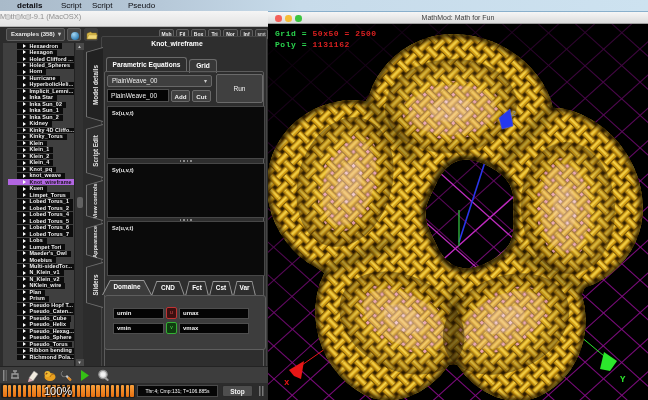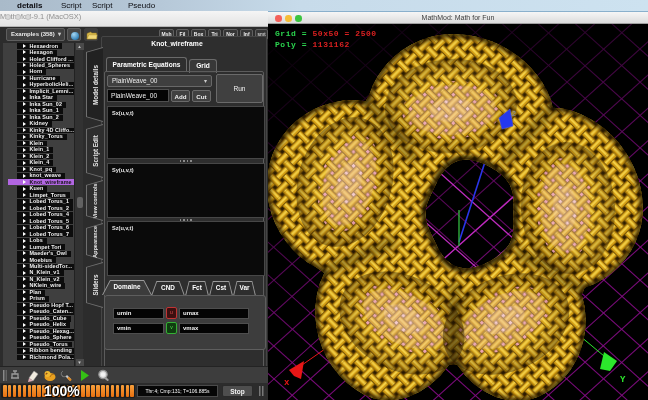--- a/index.html
+++ b/index.html
@@ -48,21 +48,21 @@
 
 .btab{position:absolute;height:15px;color:#fff;font-weight:bold;font-size:6.4px;text-align:center;background:#9a9a9a;clip-path:polygon(16% 0,84% 0,100% 100%,0 100%)}
 .btab i{position:absolute;left:1px;right:1px;top:1px;bottom:0;background:#2e2e2e;clip-path:polygon(15.5% 0,84.5% 0,100% 100%,0 100%)}
 .btab span{position:relative;z-index:2}
 .btab.act i{background:#3c3c3c}
 
 #btool{left:0;top:355px;width:270px;height:17px;background:#3d3d3d;border-top:1px solid #232323}
 #prow{left:0;top:372px;width:270px;height:17px;background:#2c2c2c}
 #pbar{position:absolute;left:1px;top:1px;width:134px;height:14px;background:#1d1d1d;border-radius:2px;overflow:hidden}
 #pbar .seg{position:absolute;top:1px;width:3.6px;height:12px;background:linear-gradient(#f7a03c,#e87010);border-radius:1px}
-#pct{position:absolute;left:44px;top:0px;width:54px;color:#fff;font-size:14px;font-weight:bold;text-shadow:0 0 2px #000,1px 1px 1px #000,-1px -1px 1px #000;line-height:16px}
+#pct{position:absolute;left:44px;top:0px;width:54px;color:#fff;font-size:11px;font-weight:normal;text-shadow:0 0 2px #000,1px 1px 1px #000,-1px -1px 1px #000;line-height:16px}
 #thr{position:absolute;left:137px;top:2px;width:81px;height:12px;background:#060606;border:1px solid #4a4a4a;color:#fafafa;font-size:5px;line-height:10px;text-align:center}
 #stopb{position:absolute;left:222px;top:2px;width:31px;height:12px;background:#4e4e4e;border:1px solid #2a2a2a;border-radius:2px;color:#f2f2f2;font-size:6.5px;font-weight:bold;text-align:center;line-height:11px}
 
 #rwin{left:268px;top:11px;width:380px;height:389px;background:#000}
 #rtitle{left:0;top:0;width:380px;height:13px;background:linear-gradient(#f6f6f6,#dcdcdc);border-bottom:1px solid #9f9f9f;border-top:1px solid #8ab0cc;color:#3d3d3d;font-size:7px;text-align:center;line-height:11px}
 .tl{position:absolute;top:3px;width:6.5px;height:6.5px;border-radius:50%}
 #gl3d{position:absolute;left:0;top:13px;width:380px;height:376px}
 </style></head><body>
 <div id="desk">
 <div id="menubar" class="ab">

